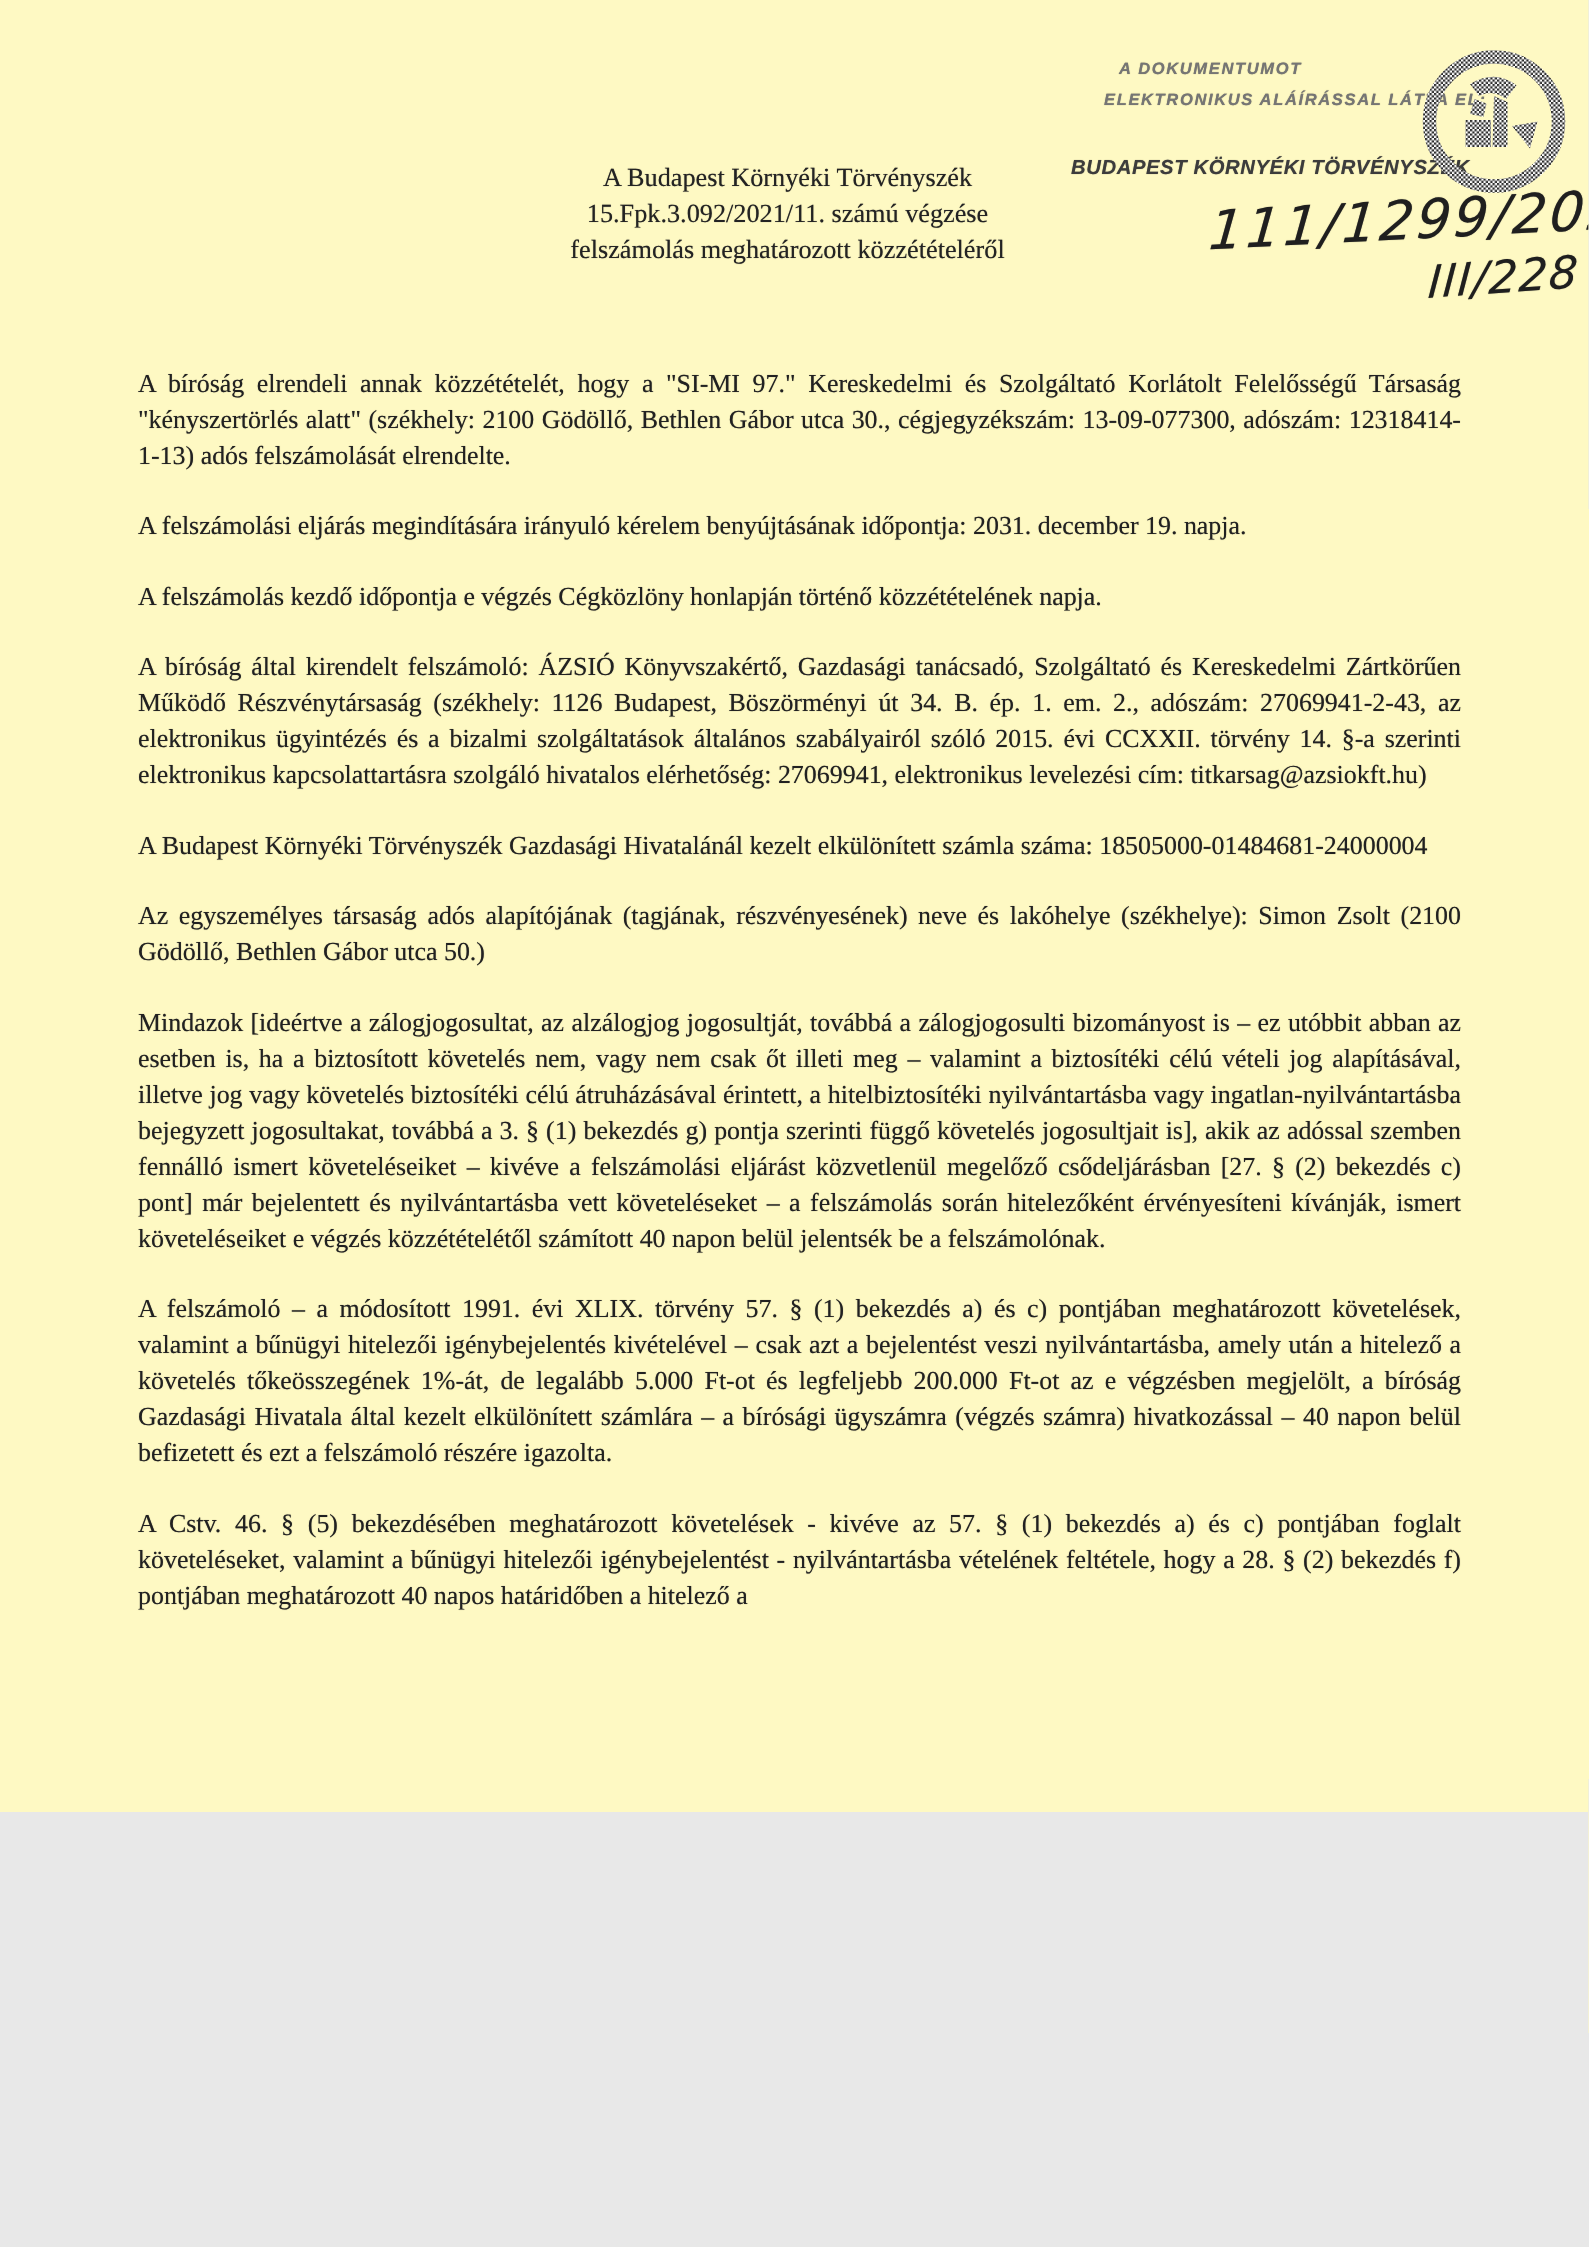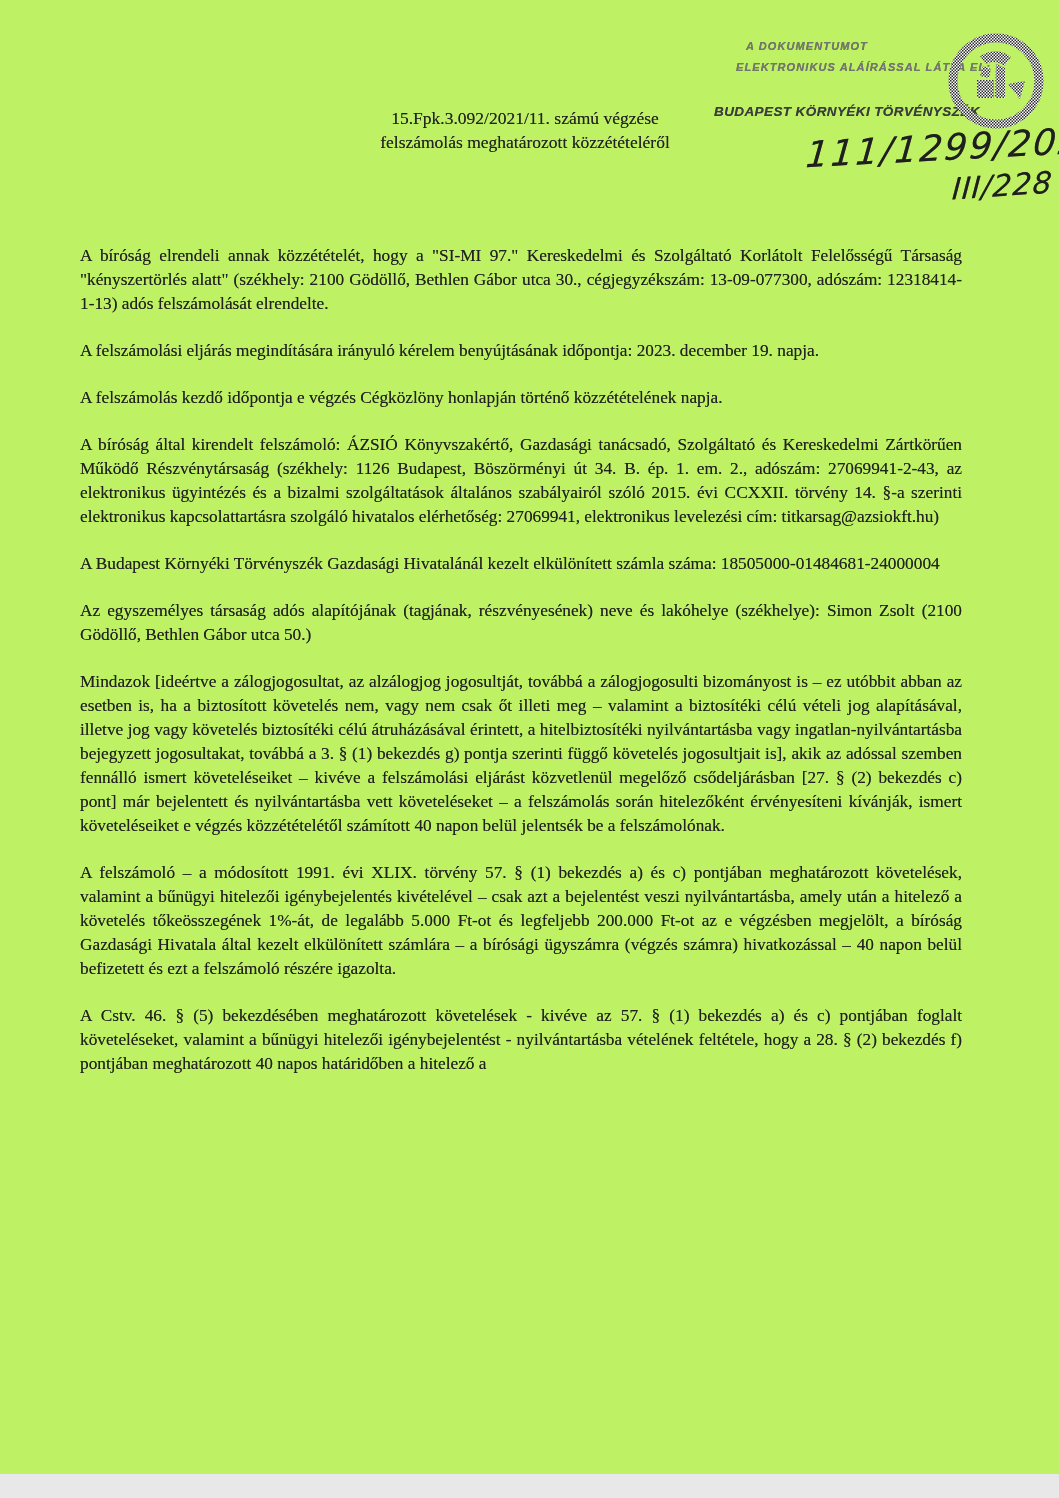--- a/index.html
+++ b/index.html
@@ -1,21 +1,21 @@
 <!DOCTYPE html>
 <html lang="hu"><head>
 <meta charset="utf-8">
 <style>
   html, body { margin: 0; padding: 0; background: #e8e8e8; }
   .page {
     position: relative;
     width: 1059px;
-    height: 1474px;
+    height: 1208px;
     margin: 0 auto;
-    background: #bef264;
+    background: #fef9c3;
     font-family: "Liberation Serif", serif;
     color: #1c1c1c;
     overflow: hidden;
   }
   
   .scan { text-shadow: 0 0 0.6px rgba(20,20,20,0.55); }
 
   .title-block {
     position: absolute;
     left: 310px;
@@ -23,21 +23,21 @@
     width: 430px;
     text-align: center;
     font-size: 17.5px;
     line-height: 24px;
     color: #232323;
   }
   .title-block div { white-space: nowrap; }
 
   .body-text {
     position: absolute;
-    left: 80px;
+    left: 92px;
     top: 244px;
     width: 882px;
     font-size: 17.3px;
     line-height: 24px;
     text-align: justify;
     color: #212121;
   }
   .body-text p { margin: 0 0 23px 0; }
 
   .stamp-line {
@@ -115,27 +115,28 @@
       <path d="M49 32 l9 4 l0 30 l-10 0 z" fill="url(#dz)"></path>
       <path d="M61 52 l17 -3 l-5 18 z" fill="url(#dz)"></path>
       <path d="M36 34 l8 3 l-2 9 l-9 -2 z" fill="url(#dz)"></path>
     </svg>
   </div>
 
   <div class="handwriting hw-1 scan">111/1299/2024.</div>
   <div class="handwriting hw-2 scan">III/228</div>
 
   <div class="title-block scan">
+    <div>A Budapest Környéki Törvényszék</div>
     <div>15.Fpk.3.092/2021/11. számú végzése</div>
     <div>felszámolás meghatározott közzétételéről</div>
   </div>
 
   <div class="body-text scan">
     <p>A bíróság elrendeli annak közzétételét, hogy a "SI-MI 97." Kereskedelmi és Szolgáltató Korlátolt Felelősségű Társaság "kényszertörlés alatt" (székhely: 2100 Gödöllő, Bethlen Gábor utca 30., cégjegyzékszám: 13-09-077300, adószám: 12318414-1-13) adós felszámolását elrendelte.</p>
-    <p>A felszámolási eljárás megindítására irányuló kérelem benyújtásának időpontja: 2023. december 19. napja.</p>
+    <p>A felszámolási eljárás megindítására irányuló kérelem benyújtásának időpontja: 2031. december 19. napja.</p>
     <p>A felszámolás kezdő időpontja e végzés Cégközlöny honlapján történő közzétételének napja.</p>
     <p>A bíróság által kirendelt felszámoló: ÁZSIÓ Könyvszakértő, Gazdasági tanácsadó, Szolgáltató és Kereskedelmi Zártkörűen Működő Részvénytársaság (székhely: 1126 Budapest, Böszörményi út 34. B. ép. 1. em. 2., adószám: 27069941-2-43, az elektronikus ügyintézés és a bizalmi szolgáltatások általános szabályairól szóló 2015. évi CCXXII. törvény 14. §-a szerinti elektronikus kapcsolattartásra szolgáló hivatalos elérhetőség: 27069941, elektronikus levelezési cím: titkarsag@azsiokft.hu)</p>
     <p>A Budapest Környéki Törvényszék Gazdasági Hivatalánál kezelt elkülönített számla száma: 18505000-01484681-24000004</p>
     <p>Az egyszemélyes társaság adós alapítójának (tagjának, részvényesének) neve és lakóhelye (székhelye): Simon Zsolt (2100 Gödöllő, Bethlen Gábor utca 50.)</p>
     <p>Mindazok [ideértve a zálogjogosultat, az alzálogjog jogosultját, továbbá a zálogjogosulti bizományost is – ez utóbbit abban az esetben is, ha a biztosított követelés nem, vagy nem csak őt illeti meg – valamint a biztosítéki célú vételi jog alapításával, illetve jog vagy követelés biztosítéki célú átruházásával érintett, a hitelbiztosítéki nyilvántartásba vagy ingatlan-nyilvántartásba bejegyzett jogosultakat, továbbá a 3. § (1) bekezdés g) pontja szerinti függő követelés jogosultjait is], akik az adóssal szemben fennálló ismert követeléseiket – kivéve a felszámolási eljárást közvetlenül megelőző csődeljárásban [27. § (2) bekezdés c) pont] már bejelentett és nyilvántartásba vett követeléseket – a felszámolás során hitelezőként érvényesíteni kívánják, ismert követeléseiket e végzés közzétételétől számított 40 napon belül jelentsék be a felszámolónak.</p>
     <p>A felszámoló – a módosított 1991. évi XLIX. törvény 57. § (1) bekezdés a) és c) pontjában meghatározott követelések, valamint a bűnügyi hitelezői igénybejelentés kivételével – csak azt a bejelentést veszi nyilvántartásba, amely után a hitelező a követelés tőkeösszegének 1%-át, de legalább 5.000 Ft-ot és legfeljebb 200.000 Ft-ot az e végzésben megjelölt, a bíróság Gazdasági Hivatala által kezelt elkülönített számlára – a bírósági ügyszámra (végzés számra) hivatkozással – 40 napon belül befizetett és ezt a felszámoló részére igazolta.</p>
     <p>A Cstv. 46. § (5) bekezdésében meghatározott követelések - kivéve az 57. § (1) bekezdés a) és c) pontjában foglalt követeléseket, valamint a bűnügyi hitelezői igénybejelentést - nyilvántartásba vételének feltétele, hogy a 28. § (2) bekezdés f) pontjában meghatározott 40 napos határidőben a hitelező a</p>
   </div>
 
 </div>

